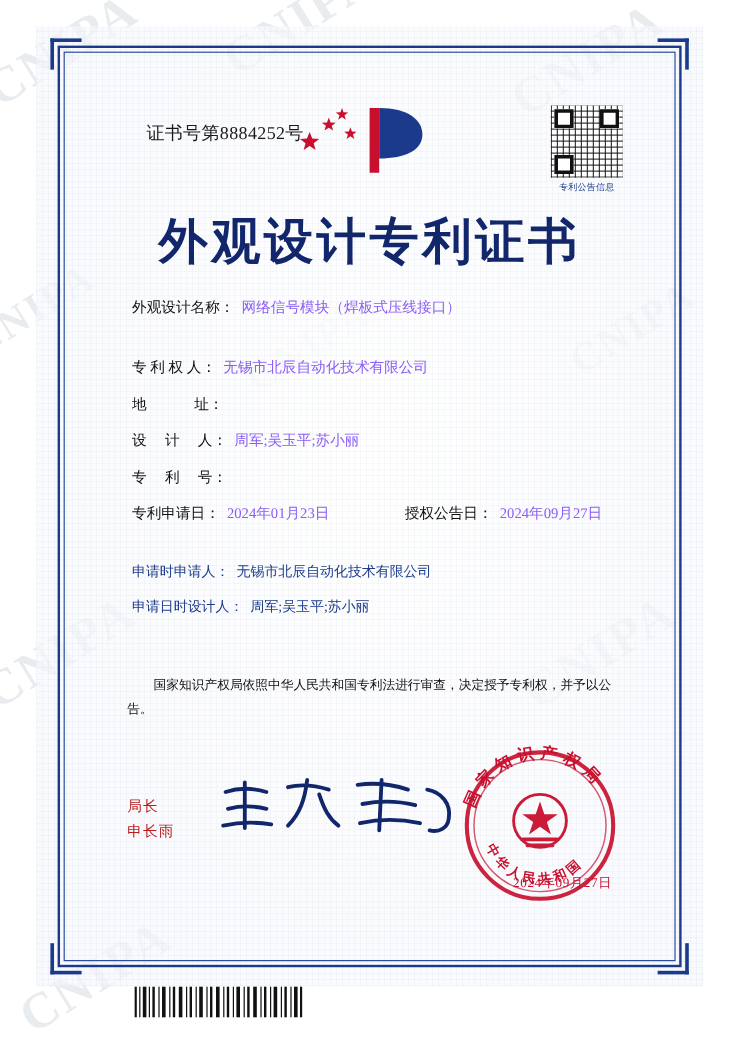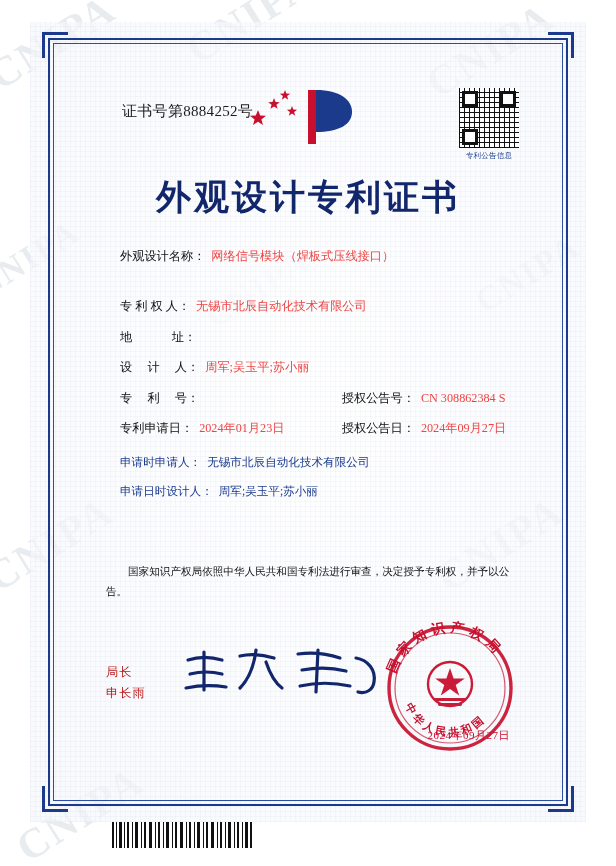--- a/index.html
+++ b/index.html
@@ -129,47 +129,47 @@
     color: #1d3f8f;
     letter-spacing: 0.2px;
   }
 
   .title {
     position: absolute;
     left: 0; right: 0; top: 122px;
     text-align: center;
     font-family: "Liberation Serif", serif;
     font-weight: bold;
-    font-size: 35px;
+    font-size: 41px;
     letter-spacing: 3px;
     color: #12266b;
   }
 
   
   .fields {
     position: absolute;
-    left: 60px; right: 40px; top: 196px;
+    left: 50px; right: 40px; top: 196px;
   }
   .row {
     display: flex;
     align-items: baseline;
     margin-bottom: 13.5px;
     font-family: "Liberation Serif", serif;
     font-size: 12.2px;
     color: #111;
   }
   .row .lbl {
     flex: 0 0 auto;
     white-space: pre;
     color: #111;
   }
   .row .val {
     flex: 1 1 auto;
     padding-left: 6px;
-    color: #ef4444;
+    color: #8b5cf6;
   }
   .row.two .col {
     display: flex;
     align-items: baseline;
   }
   .row.two .col.left { flex: 0 0 56%; }
   .row.two .col.right { flex: 1 1 auto; }
   .row.small { font-size: 11.6px; }
   .row.blue .lbl, .row.blue .val { color: #1b3a8c; }
 
@@ -304,38 +304,34 @@
 
       <div class="row">
         <span class="lbl">设　 计　 人：</span>
         <span class="val">周军;吴玉平;苏小丽</span>
       </div>
 
       <div class="row two">
         <span class="col left">
           <span class="lbl">专　 利　 号：</span>
         </span>
-        <span class="col right">
-          <span class="lbl">授权公告号：</span>
-          <span class="val">CN 308862384 S</span>
-        </span>
       </div>
 
       <div class="row two">
         <span class="col left">
           <span class="lbl">专利申请日：</span>
           <span class="val">2024年01月23日</span>
         </span>
         <span class="col right">
           <span class="lbl">授权公告日：</span>
           <span class="val">2024年09月27日</span>
         </span>
       </div>
 
-      <div class="row small blue" style="margin-top:18px;">
+      <div class="row small blue" style="margin-top:32px;">
         <span class="lbl">申请时申请人：</span>
         <span class="val">无锡市北辰自动化技术有限公司</span>
       </div>
 
       <div class="row small blue">
         <span class="lbl">申请日时设计人：</span>
         <span class="val">周军;吴玉平;苏小丽</span>
       </div>
 
     </div>

